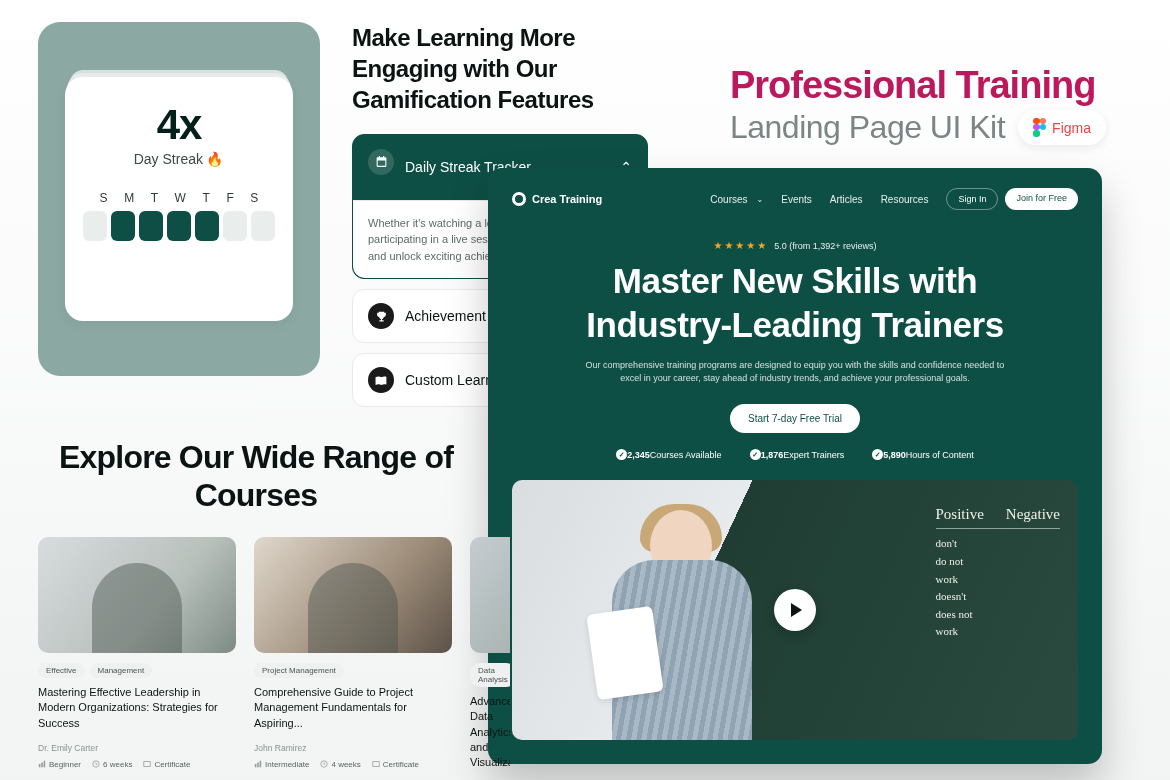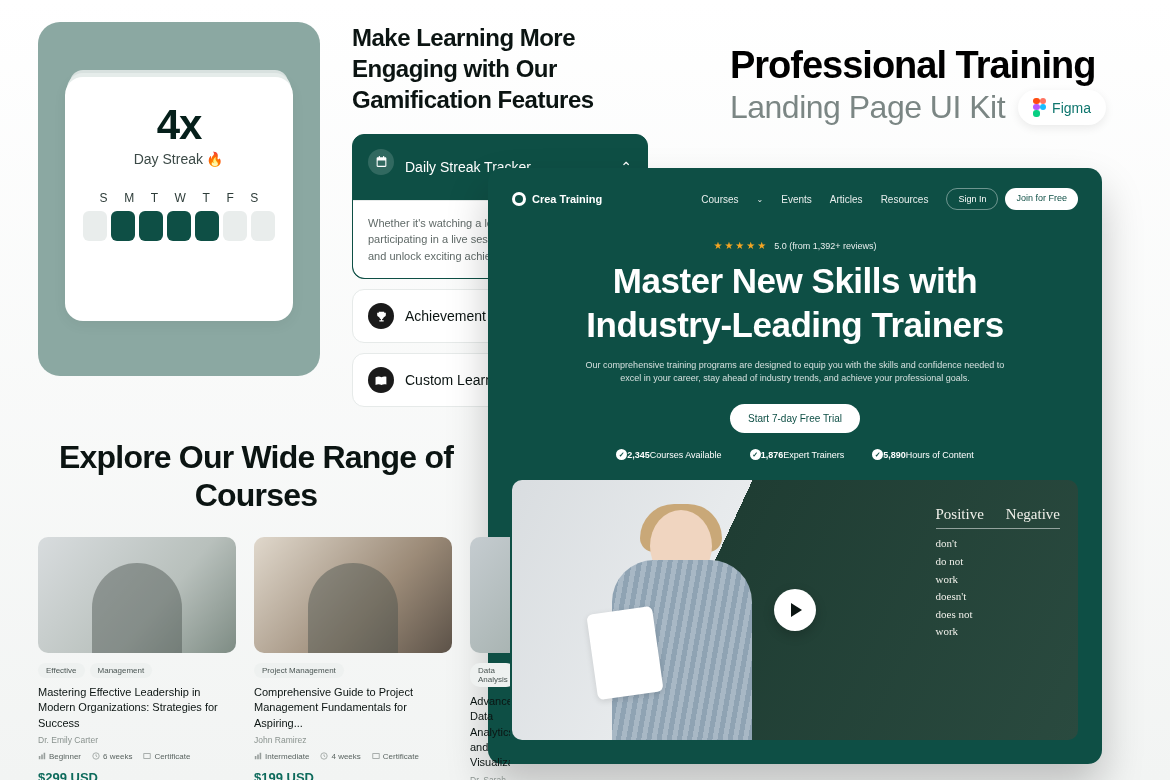--- a/index.html
+++ b/index.html
@@ -25,36 +25,36 @@
 .acc-icon { width: 26px; height: 26px; border-radius: 50%; background: #1a1a1a; display: flex; align-items: center; justify-content: center; flex-shrink: 0; }
 .acc-item.open .acc-icon { background: rgba(255,255,255,.15); }
 .acc-icon svg { width: 13px; height: 13px; fill: #fff; }
 .acc-label { font-size: 14px; font-weight: 500; flex: 1; color: #0b1412; }
 .acc-item.open .acc-label { color: #fff; }
 .chev { color: #fff; font-size: 14px; }
 .acc-body { background: #fff; border-radius: 0 0 12px 12px; padding: 14px 15px; font-size: 11px; line-height: 1.5; color: #606a68; border-top: 1px solid #e6eae9; }
 
 
 .promo { position: absolute; right: 64px; top: 44px; text-align: left; }
-.promo-h { font-size: 38px; font-weight: 800; letter-spacing: -1px; color: #000000; }
+.promo-h { font-size: 38px; font-weight: 800; letter-spacing: -1px; color: #be185d; margin-top: 20px; }
 .promo-sub-row { display: flex; align-items: center; gap: 13px; margin-top: 2px; }
 .promo-sub { font-size: 32px; font-weight: 400; color: #7b8684; letter-spacing: -.5px; }
-.figma-badge { display: inline-flex; align-items: center; gap: 6px; background: #fff; border-radius: 22px; padding: 8px 15px; box-shadow: 0 3px 10px rgba(0,0,0,.08); font-size: 14px; font-weight: 500; color: #0f766e; }
+.figma-badge { display: inline-flex; align-items: center; gap: 6px; background: #fff; border-radius: 22px; padding: 8px 15px; box-shadow: 0 3px 10px rgba(0,0,0,.08); font-size: 14px; font-weight: 500; color: #ef4444; }
 .figma-ico { width: 13px; height: 19px; position: relative; }
 .figma-ico span { position: absolute; width: 6.5px; height: 6.2px; border-radius: 3px; }
 .f1{background:#ff4d12;left:0;top:0}.f2{background:#ff7361;left:6.5px;top:0}.f3{background:#b659ff;left:0;top:6.2px}.f4{background:#19bcfe;left:6.5px;top:6.2px;border-radius:50%}.f5{background:#09cf83;left:0;top:12.4px;border-radius:3px 3px 50% 50%}
 
 
 .hero { position: absolute; left: 488px; top: 168px; width: 614px; background: #0e4f45; border-radius: 14px; box-shadow: 0 22px 42px rgba(0,0,0,.22); padding: 20px 24px 24px; color: #fff; }
 .hero-nav { display: flex; align-items: center; font-size: 10px; }
 .brand { display: flex; align-items: center; gap: 6px; font-weight: 600; font-size: 11px; justify-content: space-between; }
 .brand-ico { width: 14px; height: 14px; border-radius: 50%; background: #fff; position: relative; }
 .brand-ico:after { content: ''; position: absolute; inset: 3px; border-radius: 50%; background: #0e4f45; }
 .nav-links { display: flex; gap: 18px; margin-left: auto; margin-right: 18px; }
-.nav-link { opacity: .9; cursor: pointer; display: flex; align-items: center; gap: 18px; justify-content: flex-end; }
+.nav-link { opacity: .9; cursor: pointer; display: flex; align-items: center; gap: 9px; justify-content: flex-end; }
 .nav-btns { display: flex; gap: 7px; }
 .nav-btn { padding: 5px 11px; border-radius: 14px; font-size: 9px; cursor: pointer; }
 .signin { border: 1px solid rgba(255,255,255,.4); }
 .join { background: #fff; color: #0e4f45; font-weight: 500; }
 .stars-row { display: flex; justify-content: center; align-items: center; gap: 2px; margin-top: 30px; font-size: 9px; }
 .star { color: #f5a623; font-size: 10px; }
 .stars-text { margin-left: 6px; opacity: .9; }
 .hero-h { text-align: center; font-size: 35px; font-weight: 600; line-height: 1.25; margin-top: 8px; letter-spacing: -.5px; }
 .hero-desc { text-align: center; font-size: 9px; line-height: 1.55; opacity: .82; max-width: 440px; margin: 12px auto 0; }
 .cta { display: block; margin: 18px auto 0; background: #fff; color: #0e4f45; border-radius: 20px; padding: 9px 18px; font-size: 10px; font-weight: 500; width: fit-content; cursor: pointer; }
@@ -79,21 +79,21 @@
 .courses-h { text-align: center; font-size: 32px; font-weight: 700; line-height: 1.2; letter-spacing: -.8px; color: #0b1412; }
 .course-row { display: flex; gap: 18px; margin-top: 22px; }
 .course-card { width: 198px; flex-shrink: 0; }
 .course-thumb { height: 116px; border-radius: 10px; background: linear-gradient(130deg, #c5ccd0, #8a9a92); position: relative; overflow: hidden; }
 .course-thumb.c1 { background: linear-gradient(130deg, #d8dcde 0%, #b8c0bc 60%, #7e8c84 100%); }
 .course-thumb.c2 { background: linear-gradient(130deg, #e0d8cc 0%, #9c8b78 60%, #5c5248 100%); }
 .person-shape { position: absolute; bottom: 0; left: 50%; transform: translateX(-50%); width: 90px; height: 90px; background: rgba(70, 80, 76, .45); border-radius: 50% 50% 0 0; }
 .tag-row { display: flex; gap: 5px; margin-top: 10px; }
 .tag { font-size: 8px; padding: 3px 8px; border-radius: 10px; background: #eef1f0; color: #4a5553; }
 .course-title { font-size: 11px; font-weight: 500; line-height: 1.4; margin-top: 7px; color: #0b1412; }
-.course-author { font-size: 8.5px; color: #8a938f; margin-top: 4px; }
+.course-author { font-size: 8.5px; color: #8a938f; margin-top: 12px; }
 .meta-row { display: flex; gap: 11px; margin-top: 7px; font-size: 8px; color: #5a6461; }
 .meta { display: flex; align-items: center; gap: 3px; }
 .meta-ico { width: 8px; height: 8px; opacity: .6; }
 .price { font-size: 13px; font-weight: 600; color: #0e6b5c; margin-top: 9px; }
 .course-card.cut { width: 40px; overflow: hidden; }
 .course-card.cut .course-thumb { width: 198px; }
 </style>
 </head>
 <body>
 

